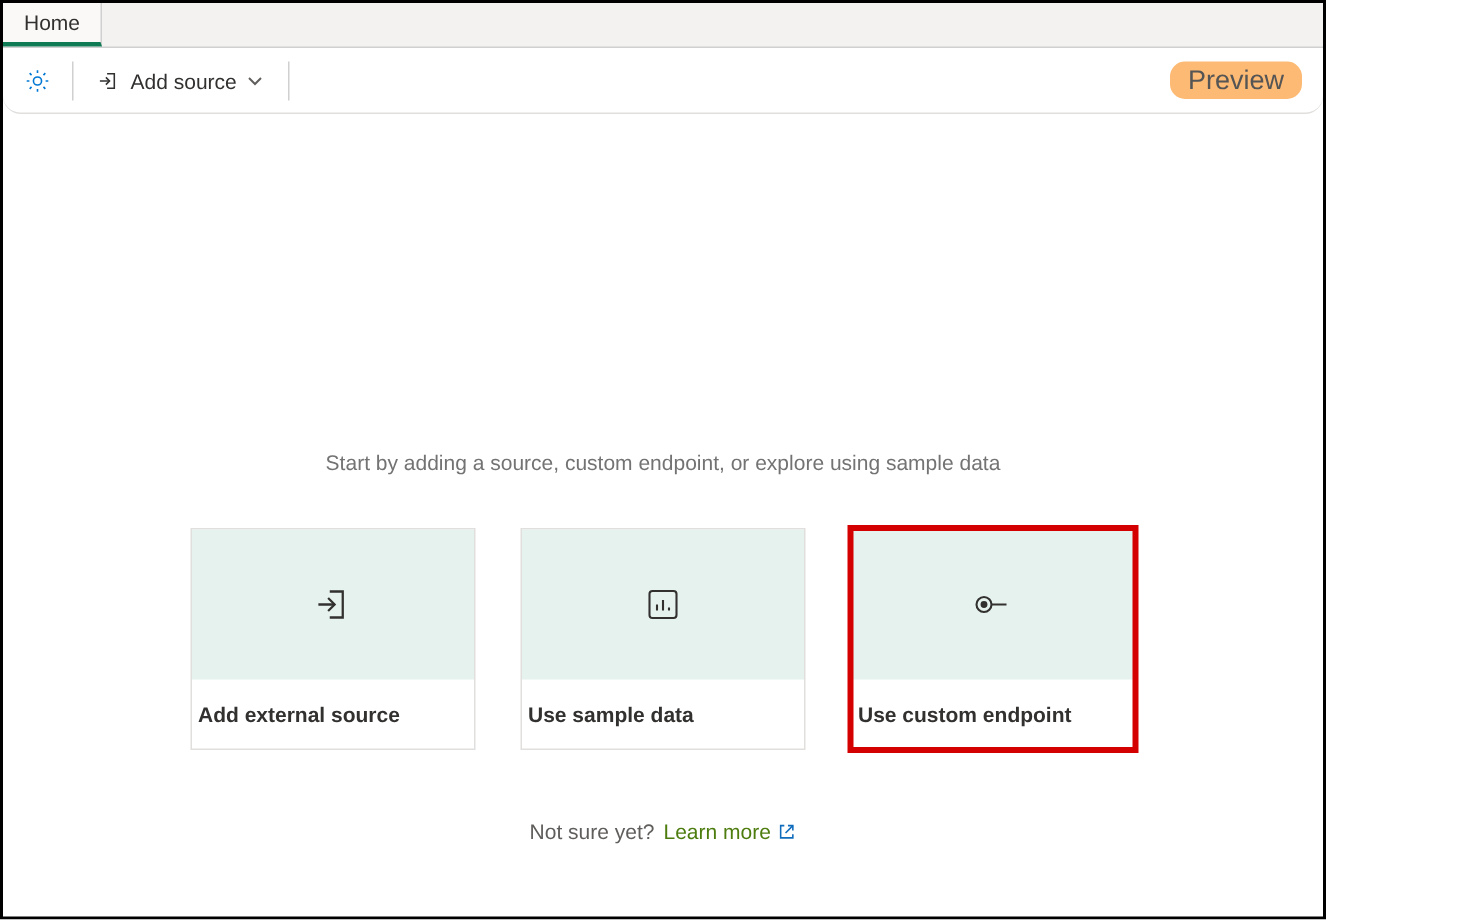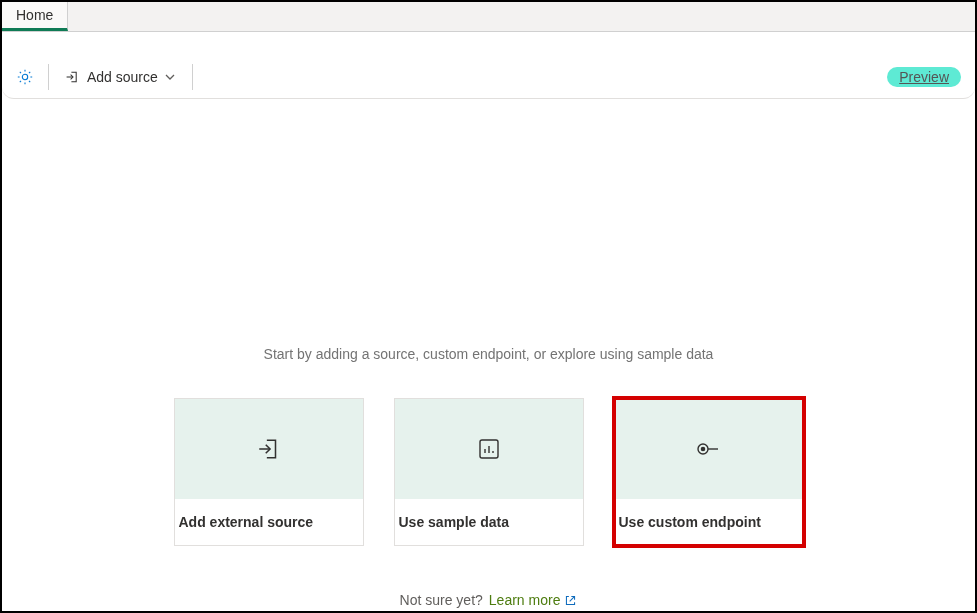--- a/index.html
+++ b/index.html
@@ -1,31 +1,31 @@
 <!DOCTYPE html>
 <html><head>
 <meta charset="utf-8">
 <style>
   * { box-sizing: border-box; margin: 0; padding: 0; }
   html, body { width: 977px; height: 613px; font-family: "Segoe UI", Arial, sans-serif; color: #323130; background: #fff; }
-  .frame { width: 977px; height: 613px; border: 2px solid #000; background: #fff; display: flex; flex-direction: column; gap: 23px; }
+  .frame { width: 884px; height: 613px; border: 2px solid #000; background: #fff; display: flex; flex-direction: column; }
 
   
   .tabbar { height: 30px; background: #f3f2f1; display: flex; align-items: stretch; border-bottom: 1px solid #d0d0d0; }
   .tab { display: flex; align-items: center; padding: 0 14px; font-size: 14px; border-right: 1px solid #d0d0d0; background: #faf9f8; border-bottom: 3px solid #0f7b55; height: 100%; cursor: pointer; }
 
   
   .toolbar { height: 44px; border-bottom: 1px solid #e1dfdd; display: flex; align-items: center; padding: 0 8px; border-radius: 12px; }
   .settings-btn { width: 30px; height: 30px; display: flex; align-items: center; justify-content: center; color: #0078d4; cursor: pointer; border-radius: 2px; }
   .divider { width: 1px; height: 26px; background: #d0d0d0; margin: 0 8px; }
   .add-source { display: flex; align-items: center; gap: 6px; height: 30px; padding: 0 8px; font-size: 14px; cursor: pointer; border-radius: 2px; }
   .add-source .ic { color: #323130; display: flex; }
   .chev { color: #605e5c; display: flex; }
   .toolbar-spacer { flex: 1; }
-  .preview-pill { background: #5eead4; color: #555; font-size: 14px; padding: 2px 12px; border-radius: 10px; margin-right: 6px; text-decoration: underline; }
+  .preview-pill { background: #fdba74; color: #555; font-size: 18px; padding: 2px 12px; border-radius: 10px; margin-right: 6px; }
 
   
   .content { flex: 1; display: flex; flex-direction: column; align-items: center; padding-top: 200px; }
   .headline { font-size: 28px; font-weight: 600; text-align: center; }
   .subhead { font-size: 14px; color: #737373; margin-top: 24px; text-align: center; }
 
   .cards { display: flex; gap: 30px; margin-top: 36px; }
   .card { width: 190px; height: 148px; border: 1px solid #e1dfdd; background: #fff; cursor: pointer; display: flex; flex-direction: column; }
   .card-top { height: 100px; background: #e6f2ed; display: flex; align-items: center; justify-content: center; color: #323130; }
   .card-bottom { flex: 1; display: flex; align-items: center; padding: 0 4px; font-size: 14px; font-weight: 600; }

